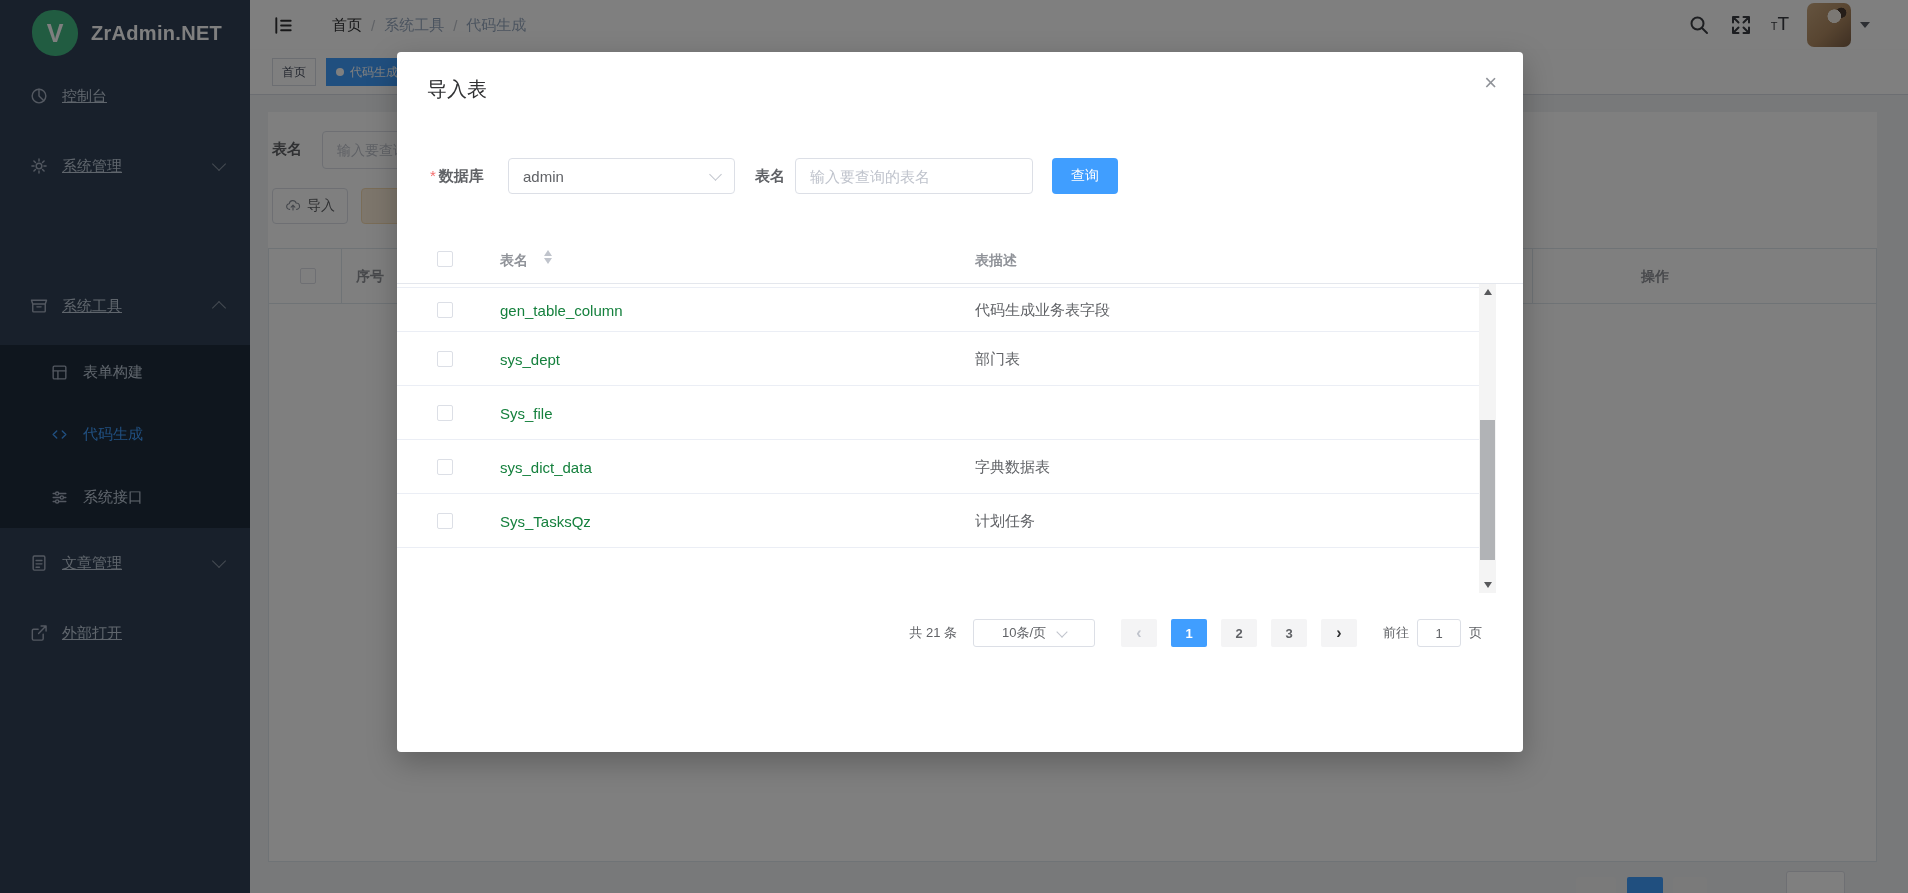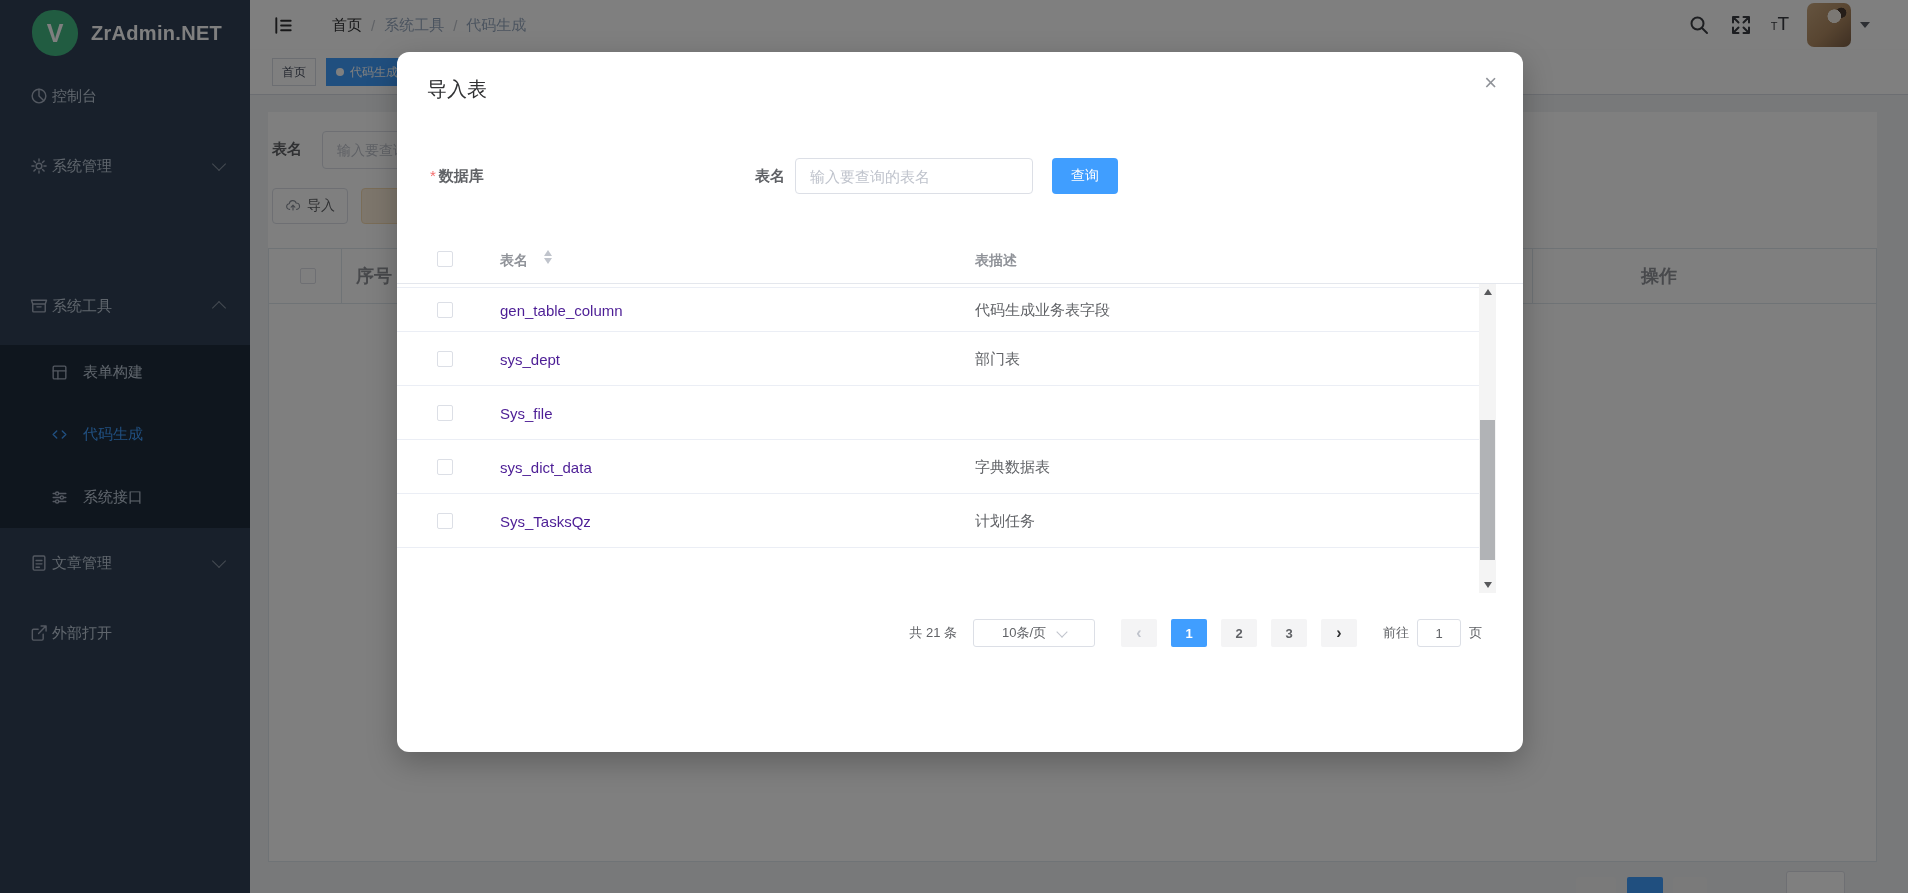--- a/index.html
+++ b/index.html
@@ -7,21 +7,21 @@
        font-family:"Liberation Sans","DejaVu Sans",sans-serif;-webkit-font-smoothing:antialiased;}
   
   .sidebar{position:absolute;left:0;top:0;width:250px;height:893px;background:#304156;z-index:1;}
   .logo-row{display:flex;align-items:center;height:66px;padding-left:32px;}
   .logo-badge{width:46px;height:46px;background:#42b983;border-radius:46% 50% 48% 50%;
               display:flex;align-items:center;justify-content:center;color:#fff;font-weight:bold;font-size:25px;}
   .logo-title{color:#fff;font-size:20px;font-weight:bold;margin-left:13px;letter-spacing:.3px;}
   .menu-item{position:absolute;left:0;width:250px;height:56px;display:flex;align-items:center;
              color:#bfcbd9;font-size:15px;cursor:pointer;}
   .menu-item .mi{margin-left:29px;width:20px;height:20px;flex:0 0 20px;color:#a7b1c2;}
-  .menu-item .lbl{margin-left:3px;}
+  .menu-item .lbl{margin-left:13px;text-decoration:underline;}
   .menu-item .chev{position:absolute;right:26px;width:9px;height:9px;border-right:1.5px solid #8a94a3;border-bottom:1.5px solid #8a94a3;}
   .chev.down{transform:rotate(45deg);margin-top:-4px;}
   .chev.up{transform:rotate(-135deg);margin-top:4px;}
   .submenu-bg{position:absolute;top:345px;left:0;width:250px;height:183px;background:#1f2d3d;}
   .submenu-item{position:absolute;left:0;width:250px;height:50px;display:flex;align-items:center;
                 color:#bfcbd9;font-size:15px;cursor:pointer;}
   .submenu-item .mi{margin-left:50px;width:19px;height:19px;flex:0 0 19px;color:#a7b1c2;}
   .submenu-item .lbl{margin-left:14px;}
   .submenu-item.active,.submenu-item.active .mi{color:#409eff;}
   svg.ic{display:block;width:100%;height:100%;stroke:currentColor;fill:none;stroke-width:1.7;stroke-linecap:round;stroke-linejoin:round;}
@@ -59,25 +59,25 @@
             border:1px solid #dcdfe6;border-radius:4px;background:#fff;color:#606266;font-size:14px;
             display:flex;align-items:center;justify-content:center;cursor:pointer;}
   .pg-btn-import .mi{width:16px;height:16px;margin-right:6px;color:#8a8f99;}
   .pg-btn-2{position:absolute;left:93px;top:76px;width:84px;height:36px;box-sizing:border-box;
             border:1px solid #f5dab1;border-radius:4px;background:#faecd8;cursor:pointer;}
   .pg-table{position:absolute;left:0;right:0;top:136px;bottom:0;border:1px solid #dfe6ec;box-sizing:border-box;}
   .pg-thead{position:relative;height:54px;border-bottom:1px solid #dfe6ec;}
   .pg-thead .vline{position:absolute;top:0;bottom:0;width:1px;background:#dfe6ec;}
   .cbx{width:16px;height:16px;border:1px solid #dcdfe6;border-radius:2px;background:#fff;box-sizing:border-box;cursor:pointer;}
   .pg-thead .cbx{position:absolute;left:31px;top:19px;}
-  .pg-thead .hcell{position:absolute;top:0;line-height:54px;font-size:18px;font-weight:bold;color:#909399;text-align:right;}
+  .pg-thead .hcell{position:absolute;top:0;line-height:54px;font-size:14px;font-weight:bold;color:#909399;text-align:right;}
   .main-pagefrag div{position:absolute;border-radius:2px;}
   
   .overlay{position:absolute;inset:0;background:rgba(0,0,0,.5);z-index:10;}
-  .dialog{position:absolute;left:397px;top:52px;width:1126px;height:700px;background:#fff;border-radius:12px;
+  .dialog{position:absolute;left:397px;top:52px;width:1126px;height:700px;background:#fff;border-radius:4px;
           box-shadow:0 10px 30px rgba(0,0,0,.25);z-index:20;}
   .dlg-title{position:absolute;left:30px;top:24px;font-size:20px;color:#303133;}
   .dlg-close{position:absolute;right:26px;top:20px;font-size:22px;color:#909399;cursor:pointer;line-height:1;}
   .dlg-form{position:absolute;left:0;right:0;top:106px;height:36px;font-size:15px;color:#606266;}
   .f-lab{position:absolute;top:0;line-height:36px;font-weight:bold;}
   .req{color:#f56c6c;margin-right:3px;font-weight:normal;}
   .dlg-select{position:absolute;left:111px;top:0;width:227px;height:36px;box-sizing:border-box;border:1px solid #dcdfe6;
       border-radius:4px;display:flex;align-items:center;padding:0 14px;color:#606266;cursor:pointer;}
   .dlg-select .chev2{margin-left:auto;width:8px;height:8px;border-right:1.5px solid #c0c4cc;border-bottom:1.5px solid #c0c4cc;transform:rotate(45deg);margin-top:-4px;}
   .dlg-input{position:absolute;left:398px;top:0;width:238px;height:36px;box-sizing:border-box;border:1px solid #dcdfe6;
@@ -90,21 +90,21 @@
   .dlg-thead .hname{position:absolute;left:103px;line-height:45px;font-size:14px;font-weight:bold;color:#909399;}
   .dlg-thead .hdesc{position:absolute;left:578px;line-height:45px;font-size:14px;font-weight:bold;color:#909399;}
   .sort{position:absolute;left:147px;top:12px;display:flex;flex-direction:column;gap:2px;cursor:pointer;}
   .sort .c-up{width:0;height:0;border-left:4px solid transparent;border-right:4px solid transparent;border-bottom:6px solid #c0c4cc;}
   .sort .c-dn{width:0;height:0;border-left:4px solid transparent;border-right:4px solid transparent;border-top:6px solid #c0c4cc;}
   .dlg-tbody{position:absolute;left:0;top:232px;width:1082px;height:309px;overflow:hidden;}
   .sliver{height:3px;border-bottom:1px solid #ebeef5;}
   .drow{position:relative;height:53px;border-bottom:1px solid #ebeef5;box-sizing:content-box;cursor:pointer;}
   .drow.clip{height:43px;}
   .drow .cbx{position:absolute;left:40px;top:50%;margin-top:-8px;}
-  .drow .nm{position:absolute;left:103px;top:50%;transform:translateY(-50%);font-size:15px;color:#4c1d95;}
+  .drow .nm{position:absolute;left:103px;top:50%;transform:translateY(-50%);font-size:15px;color:#15803d;}
   .drow .ds{position:absolute;left:578px;top:50%;transform:translateY(-50%);font-size:15px;color:#606266;}
   .dlg-sb{position:absolute;left:1082px;top:232px;width:17px;height:309px;background:#f4f4f4;}
   .sb-arr{position:absolute;left:0;width:17px;height:16px;display:flex;align-items:center;justify-content:center;cursor:pointer;}
   .sb-arr.up{top:0;}.sb-arr.dn{bottom:0;}
   .tri-up{width:0;height:0;border-left:4px solid transparent;border-right:4px solid transparent;border-bottom:6px solid #58595b;}
   .tri-dn{width:0;height:0;border-left:4px solid transparent;border-right:4px solid transparent;border-top:6px solid #58595b;}
   .sb-thumb{position:absolute;left:1px;right:1px;top:136px;height:140px;background:#b1b3b6;cursor:grab;}
   .dlg-pagination{position:absolute;left:0;right:41px;top:566px;height:30px;display:flex;justify-content:flex-end;
       align-items:center;font-size:13px;color:#606266;margin-left:40px;}
   .pg-total{margin-right:16px;}
@@ -293,20 +293,24 @@
   </div>
 
   <div class="overlay"></div>
 
   <div class="dialog">
     <div class="dlg-title">导入表</div>
     <div class="dlg-close">×</div>
 
     <div class="dlg-form">
       <span class="f-lab" style="left:33px"><span class="req">*</span><span>数据库</span></span>
+      <div class="dlg-select">
+        <span>admin</span>
+        <span class="chev2"></span>
+      </div>
       <span class="f-lab" style="left:358px">表名</span>
       <input class="dlg-input" placeholder="输入要查询的表名" style="">
       <button class="btn-query">查询</button>
     </div>
 
     <div class="dlg-thead">
       <span class="cbx"></span>
       <span class="hname">表名</span>
       <span class="sort">
           <span class="c-up"></span>

